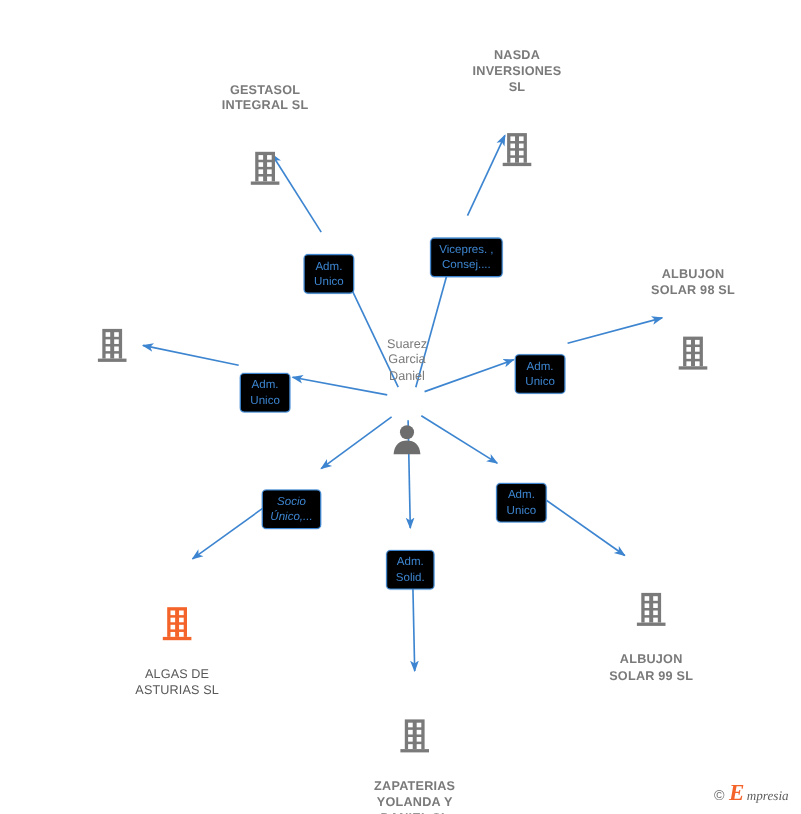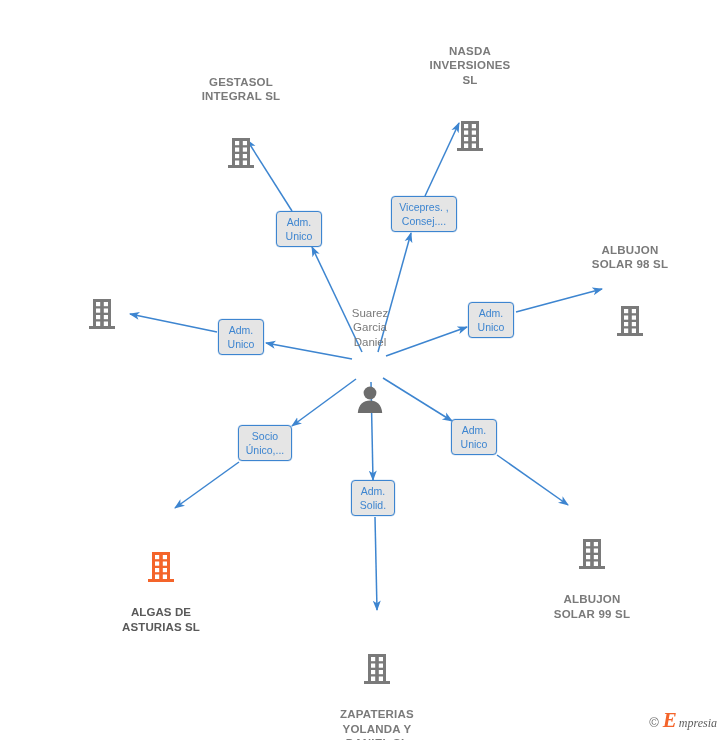--- a/index.html
+++ b/index.html
@@ -24,43 +24,44 @@
     font-size:11.5px;
     line-height:14.5px;
     letter-spacing:.2px;
     white-space:pre-line;
     pointer-events:auto;
   }
   .node .icon{display:block;margin:0 auto;}
   .node .caption{display:block;font-weight:bold;}
   .node.label-above .caption{margin-bottom:3px;}
   .node.label-below .caption{margin-top:3px;}
-  .node.highlight .caption{color:#595959;font-weight:bold;letter-spacing:.1px;}
+  .node.highlight .caption{color:#595959;font-weight:normal;letter-spacing:.1px;}
 
   
   .person-node{
     position:absolute;width:120px;margin-left:-60px;text-align:center;
     color:#7a7a7a;font-size:11.5px;line-height:14.5px;white-space:pre-line;
   }
   .person-node .caption{display:block;margin-bottom:6px;}
 
   
   .edge-label{
     position:absolute;
     box-sizing:border-box;
-    background:#e5e5e5;
+    background:#000000;
     border:1.3px solid #3d85d0;
     border-radius:4px;
     color:#3d85d0;
     font-size:10.5px;
     line-height:13.5px;
     text-align:center;
     padding:4px 5px 4px 5px;
     white-space:pre-line;
     box-shadow:0 0 0 .5px rgba(61,133,208,.25);
+    margin-top:20px;
   }
 
   
   #watermark{
     position:absolute;right:11px;bottom:9px;
     display:flex;align-items:baseline;gap:4px;
     font-size:15px;color:#5d5d5d;
   }
   #watermark .cmark{font-size:13px;color:#6f6f6f;}
   #watermark .brand-e{
@@ -263,20 +264,20 @@
 
 <div class="edge-label" style="left:218px;top:319px;width:46px;height:36px;">Adm.
 Unico</div>
 
 <div class="edge-label" style="left:451px;top:419px;width:46px;height:36px;">Adm.
 Unico</div>
 
 <div class="edge-label" style="left:351px;top:480px;width:44px;height:36px;">Adm.
 Solid.</div>
 
-<div class="edge-label" style="left:238px;top:425px;width:54px;height:36px;">Socio
+<div class="edge-label" style="left:238px;top:425px;width:54px;height:36px;font-style:italic;">Socio
 Único,...</div>
 
 <div id="watermark">
   <span class="cmark">©</span>
   <span class="brand-e">E</span>
   <span class="brand-rest">mpresia</span>
 </div>
 
 </body></html>

